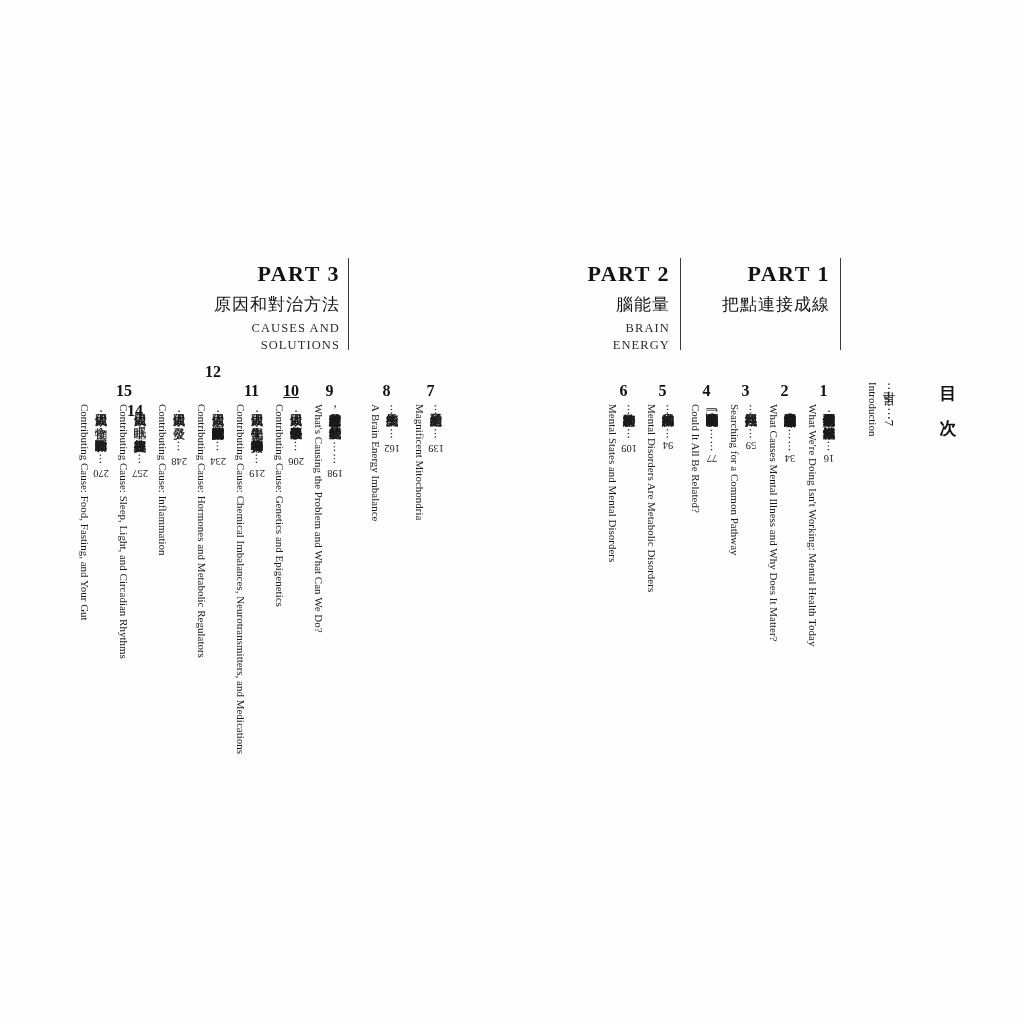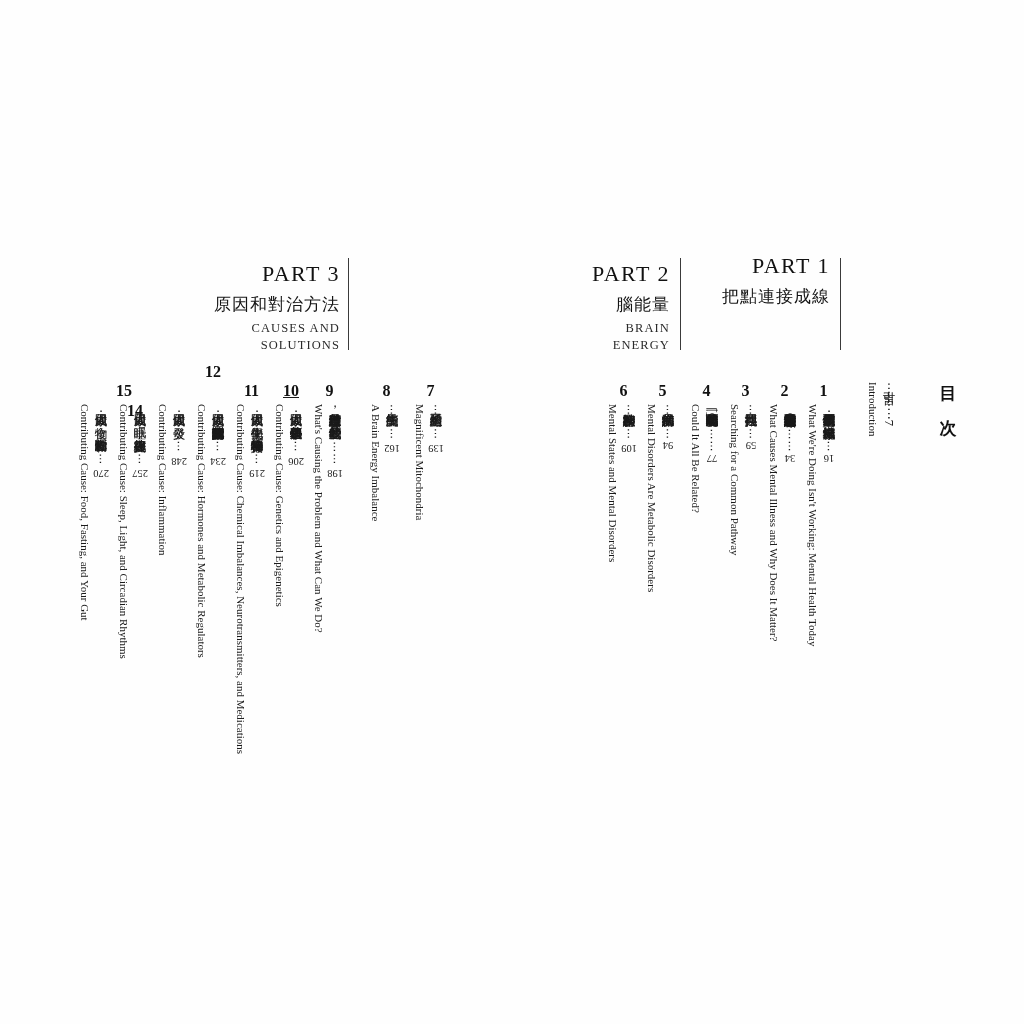--- a/index.html
+++ b/index.html
@@ -43,21 +43,21 @@
   
   .part-block {
     position: absolute;
     text-align: right;
     padding-right: 12px;
   }
   .part-block .part-label {
     font-family: "Liberation Serif", serif;
     font-size: 22px;
     letter-spacing: 1.5px;
-    font-weight: 400;
+    font-weight: 700;
     color: #121212;
     line-height: 1.1;
   }
   .part-block .part-cn {
     font-size: 17px;
     letter-spacing: 1px;
     margin-top: 7px;
     color: #141414;
   }
   .part-block .part-en {
@@ -130,21 +130,21 @@
 
   <div class="toc-title vert">目　次</div>
 
   <div class="entry" style="left:866px; top:382px;">
     <div class="entry-col">
       <div class="vline" style="font-size:11px;">Introduction</div>
       <div class="vline" style="font-size:12.6px; margin-left:3px;">引言⋯⋯⋯7</div>
     </div>
   </div>
 
-  <div class="part-block" style="left:700px; top:254px; width:130px;">
+  <div class="part-block" style="left:700px; top:262px; width:130px;">
     <div class="part-label">PART 1</div>
     <div class="part-cn">把點連接成線</div>
   </div>
   <div class="part-rule" style="left:840px; top:258px; height:92px;"></div>
 
   <div class="entry" style="left:816px; top:382px;">
     <div class="entry-inner">
       <div class="num">1</div>
     </div>
   </div>

